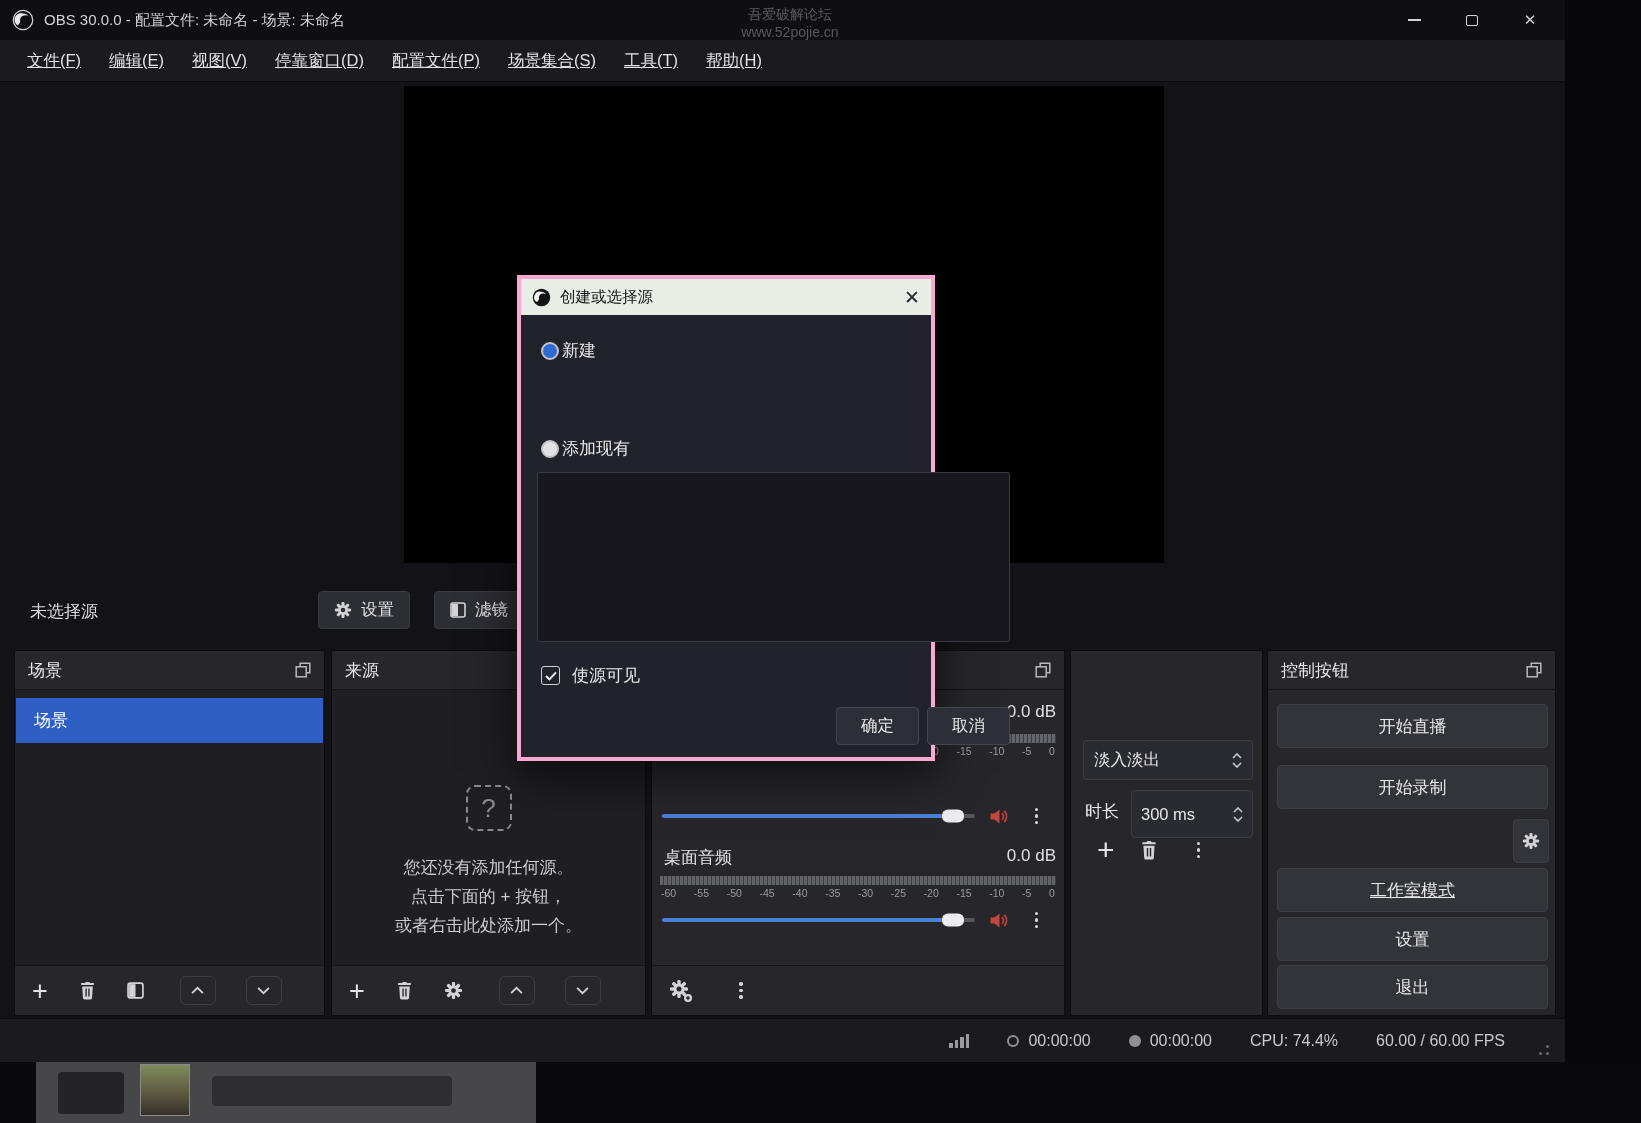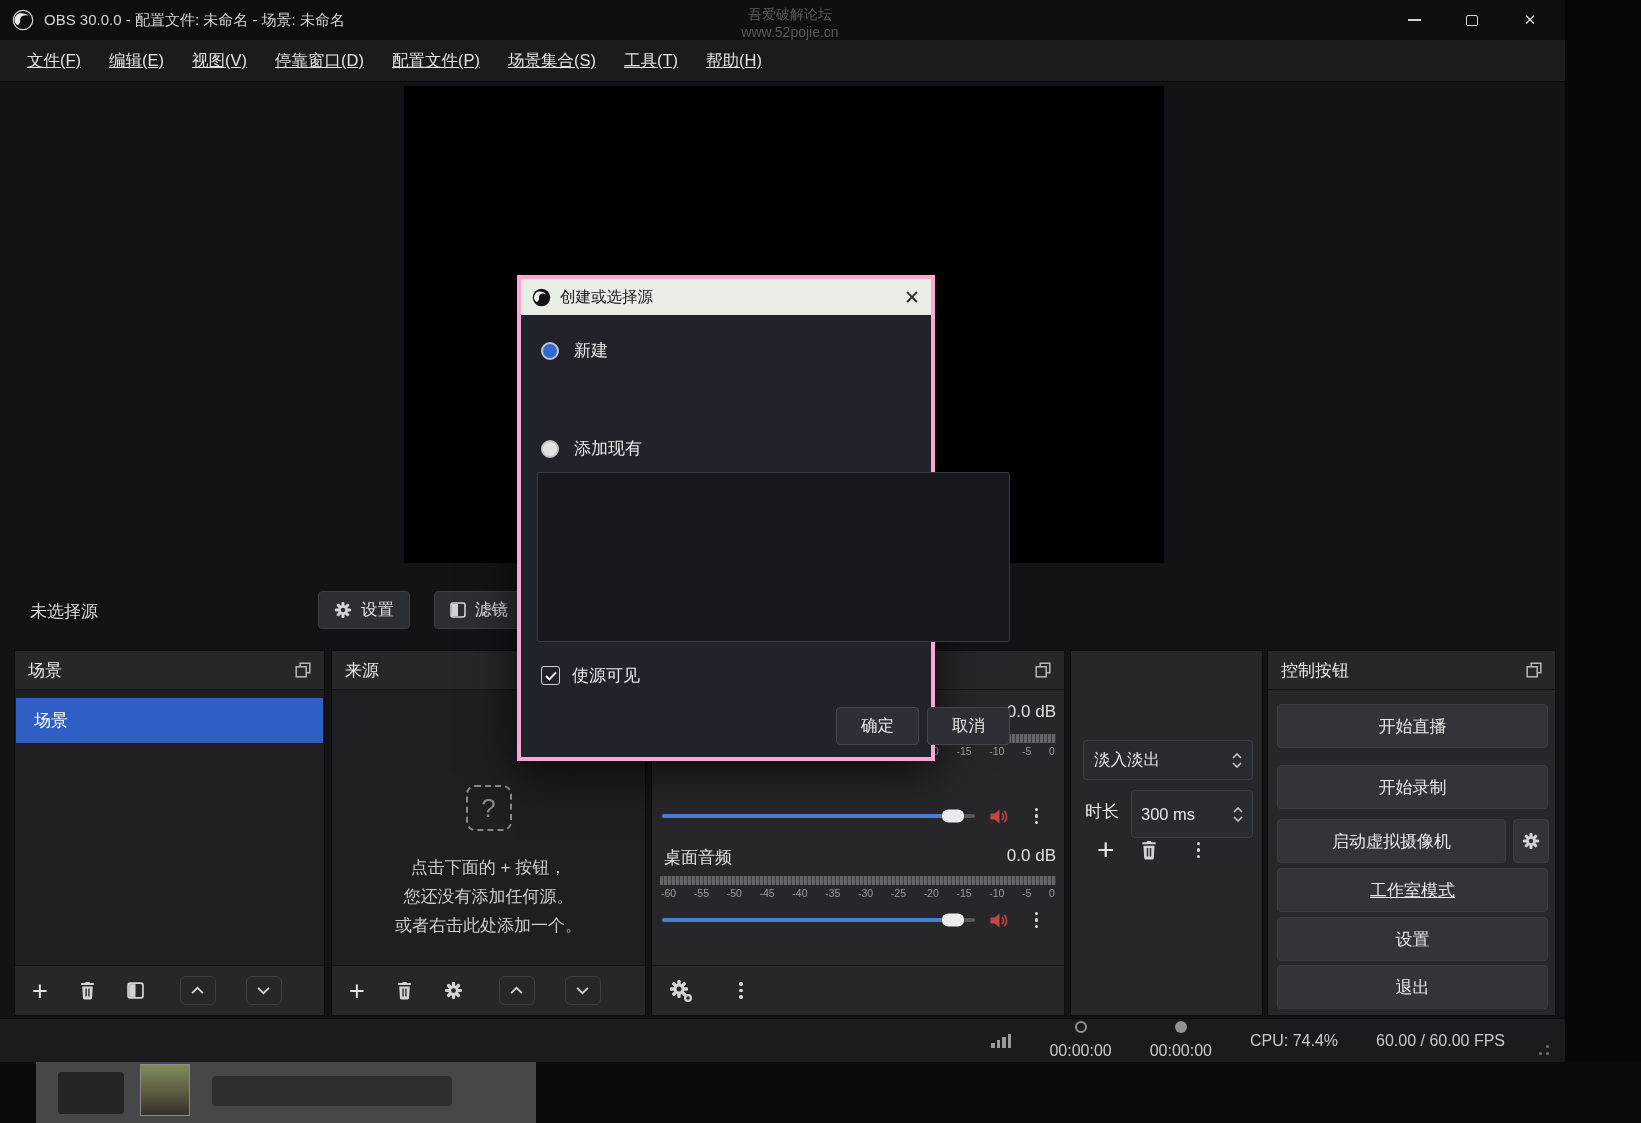--- a/index.html
+++ b/index.html
@@ -69,41 +69,41 @@
   .tr-btnrow { position:absolute; left:0; top:150px; width:100%; display:flex; align-items:center; gap:24px; padding-left:26px; }
 
   .controls { left:1267px; top:650px; width:289px; height:366px; }
   .ctl-btn { position:absolute; left:9px; width:271px; height:44px; background:#33333a; border:1px solid #3d3d45; border-radius:4px; color:#e8e8ea; font-size:17px; display:flex; align-items:center; justify-content:center; }
   .ctl-btn.vcam { width:229px; }
   .vcam-gear { position:absolute; left:245px; width:36px; height:44px; background:#33333a; border:1px solid #3d3d45; border-radius:4px; display:flex; align-items:center; justify-content:center; }
 
   
   .statusbar { position:absolute; left:0; top:1018px; width:100%; height:44px; background:#1b1b1f; border-top:1px solid #0c0c0e; }
   .status-items { position:absolute; right:60px; top:0; height:100%; display:flex; align-items:center; gap:38px; color:#c9c9cd; font-size:16px; }
-  .stat-group { display:flex; align-items:center; gap:9px;flex-direction:column; }
+  .stat-group { display:flex; align-items:center; gap:9px; }
   .sig { display:flex; align-items:flex-end; gap:2px; }
   .sig i { width:3.5px; background:#9a9a9f; }
   .dot-ring { width:12px; height:12px; border-radius:50%; border:2px solid #909095; }
   .dot-fill { width:12px; height:12px; border-radius:50%; background:#909095; }
   .grip { position:absolute; right:16px; bottom:7px; width:16px; height:16px; }
   .grip i { position:absolute; width:3px; height:3px; background:#6e6e74; border-radius:50%; }
 
   
   .behind { position:absolute; left:0; top:1062px; width:1641px; height:61px; background:#0a0a0c; }
   .behind-grey { position:absolute; left:36px; top:0; width:500px; height:61px; background:#47474a; }
   .behind-box1 { position:absolute; left:22px; top:10px; width:66px; height:42px; background:#242427; border-radius:4px; }
   .behind-thumb { position:absolute; left:104px; top:2px; width:50px; height:52px; border:1px solid #8a8a8c; background:linear-gradient(180deg,#7f8d5c 0%,#5d5a40 55%,#35302a 100%); }
   .behind-box2 { position:absolute; left:176px; top:14px; width:240px; height:30px; background:#2e2e31; border-radius:4px; }
 
   
   .dialog { position:absolute; left:517px; top:275px; width:418px; height:486px; z-index:20; background:#22222a; border:4px solid #f9a8d4; box-shadow:0 12px 44px rgba(0,0,0,.66); }
   .dialog-header { height:36px; background:#e8ede5; display:flex; align-items:center; padding:0 11px; }
   .dialog-title { margin-left:9px; color:#18181a; font-size:15.5px; }
   .dialog-close { margin-left:auto; color:#2a2a2c; font-size:19px; width:30px; text-align:right; }
-  .radio-row { position:absolute; left:20px; display:flex; align-items:center; gap:15px; color:#e8e8ea; font-size:17px; }
+  .radio-row { position:absolute; left:20px; display:flex; align-items:center; gap:3px; color:#e8e8ea; font-size:17px; }
   .radio { width:18px; height:18px; border-radius:50%; border:2px solid #c3c3c8; }
   .radio.sel { background:#2f6ad1; }
   .radio.unsel { background:#e2e2e5; }
   .dlg-input { position:absolute; left:17px; top:95px; width:471px; height:45px; background:#141419; border:1.5px solid #4a8fd9; border-radius:2px; display:flex; align-items:center; padding:0 12px; font-size:18px; }
   .dlg-input .sel-text { background:#3566a8; color:#fff; padding:2px 1px; }
   .dlg-list { position:absolute; left:16px; top:193px; width:473px; height:170px; background:#17171d; border:1px solid #3a3a42; border-radius:2px; }
   .chk-row { position:absolute; left:20px; top:385px; display:flex; align-items:center; gap:12px; color:#e8e8ea; font-size:17px; }
   .chk-box { width:19px; height:19px; border:1.5px solid #cfcfd4; border-radius:3px; display:flex; align-items:center; justify-content:center; }
   .dlg-btn { position:absolute; top:428px; width:83px; height:38px; background:#2e2e36; border:1px solid #45454e; border-radius:4px; color:#e8e8ea; font-size:16.5px; display:flex; align-items:center; justify-content:center; }
   .dlg-btn.ok { left:315px; }
@@ -228,22 +228,22 @@
               <rect x="1.2" y="4.8" width="10" height="10" fill="none" stroke="#b9b9bd" stroke-width="1.5"></rect>
               <path d="M5.2 4.8V1.2h9.6v9.6h-3.6" fill="none" stroke="#b9b9bd" stroke-width="1.5"></path>
             </svg>
         </span>
       </div>
       <div class="dock-body">
         <div class="src-empty">
           <div class="q-box">
               <span>?</span>
             </div>
+          <div class="src-empty-line">您还没有添加任何源。</div>
           <div class="src-empty-line">点击下面的 + 按钮，</div>
-          <div class="src-empty-line">您还没有添加任何源。</div>
           <div class="src-empty-line">或者右击此处添加一个。</div>
         </div>
       </div>
       <div class="dock-toolbar">
         <span class="tb-icon tb-plus">+</span>
         <span class="tb-icon">
           <svg viewBox="0 0 18 18" width="19" height="19">
               <path fill="#d4d4d8" d="M6.5 2l1-1h3l1 1H15v1.8H3V2h3.5zM4 5.2h10l-.7 10.9a1.5 1.5 0 0 1-1.5 1.4H6.2a1.5 1.5 0 0 1-1.5-1.4L4 5.2zm3 2v7.6h1.3V7.2H7zm2.7 0v7.6H11V7.2H9.7z"></path>
             </svg>
         </span>
@@ -428,21 +428,20 @@
         <span>控制按钮</span>
         <span style="display:flex;">
           <svg width="16" height="16" viewBox="0 0 16 16">
               <rect x="1.2" y="4.8" width="10" height="10" fill="none" stroke="#b9b9bd" stroke-width="1.5"></rect>
               <path d="M5.2 4.8V1.2h9.6v9.6h-3.6" fill="none" stroke="#b9b9bd" stroke-width="1.5"></path>
             </svg>
         </span>
       </div>
       <div class="ctl-btn" style="top:53px;">开始直播</div>
       <div class="ctl-btn" style="top:114px;">开始录制</div>
-      <div class="ctl-btn vcam" style="top:168px;">启动虚拟摄像机</div>
       <div class="vcam-gear" style="top:168px;">
         <span style="display:flex;">
           <svg viewBox="-10 -10 20 20" width="18" height="18">
               <g fill="#d4d4d8">
                 <rect x="-1.7" y="-9" width="3.4" height="18" rx="1.2"></rect>
                 <rect x="-1.7" y="-9" width="3.4" height="18" rx="1.2" transform="rotate(45)"></rect>
                 <rect x="-1.7" y="-9" width="3.4" height="18" rx="1.2" transform="rotate(90)"></rect>
                 <rect x="-1.7" y="-9" width="3.4" height="18" rx="1.2" transform="rotate(135)"></rect>
                 <circle r="5.4"></circle>
                 <circle r="2.5" fill="#33333a"></circle>

